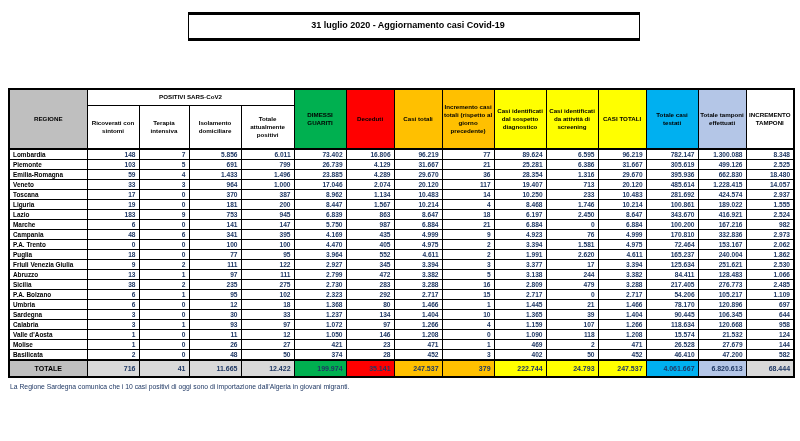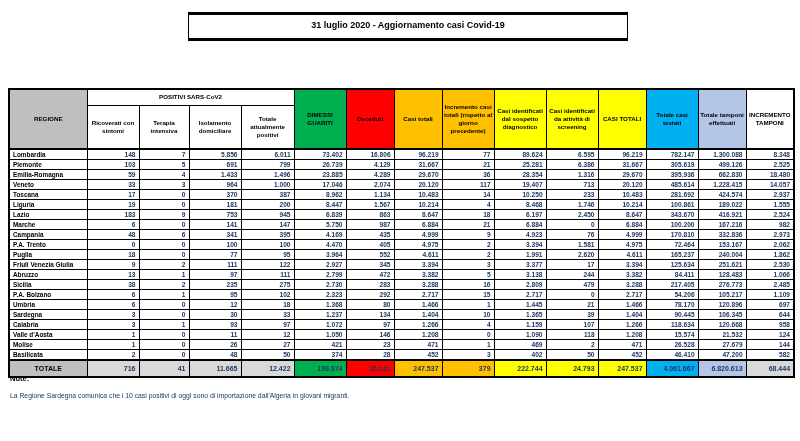--- a/index.html
+++ b/index.html
@@ -1,20 +1,20 @@
 <!DOCTYPE html>
 <html><head>
 <meta charset="utf-8">
 <style>
   html,body{margin:0;padding:0;background:#fff;}
   .page{position:relative;width:800px;height:441px;background:#fff;
         font-family:"Liberation Sans",sans-serif;overflow:hidden;}
   .title-box{position:absolute;left:188px;top:12px;width:430px;
         border:1px solid #000;border-top:3px solid #000;border-bottom:3px solid #000;
-        text-align:center;padding:6px 4px 7px 4px;background:#fff;}
+        text-align:center;padding:6px 16px 7px 4px;background:#fff;}
   .title-line{font-size:9px;font-weight:bold;color:#000;line-height:1.1;}
   .title-line + .title-line{margin-top:9px;}
 
   table.covid{position:absolute;left:8px;top:88px;width:785px;
         border-collapse:collapse;table-layout:fixed;border:2px solid #000;}
   th,td{border:1px solid #000;overflow:hidden;}
   th{font-size:6.2px;font-weight:bold;color:#000;text-align:center;
      vertical-align:middle;padding:1px 1px;white-space:normal;line-height:1.3;}
   tr.group-row th{height:13px;}
   tr.sub-row th{height:40px;}
@@ -459,17 +459,16 @@
           <td class="num t-yellow">24.793</td>
           <td class="num t-yellow">247.537</td>
           <td class="num t-cyan">4.061.667</td>
           <td class="num t-lav">6.820.613</td>
           <td class="num t-gray2">68.444</td>
         </tr>
       </tbody>
   </table>
 
   <div class="note">
-    <div class="note-heading">Note:</div>
     <div class="note-text">La Regione Sardegna comunica che i 10 casi positivi di oggi sono di importazione dall'Algeria in giovani migranti.</div>
   </div>
 
 </div>
 
 </body></html>

